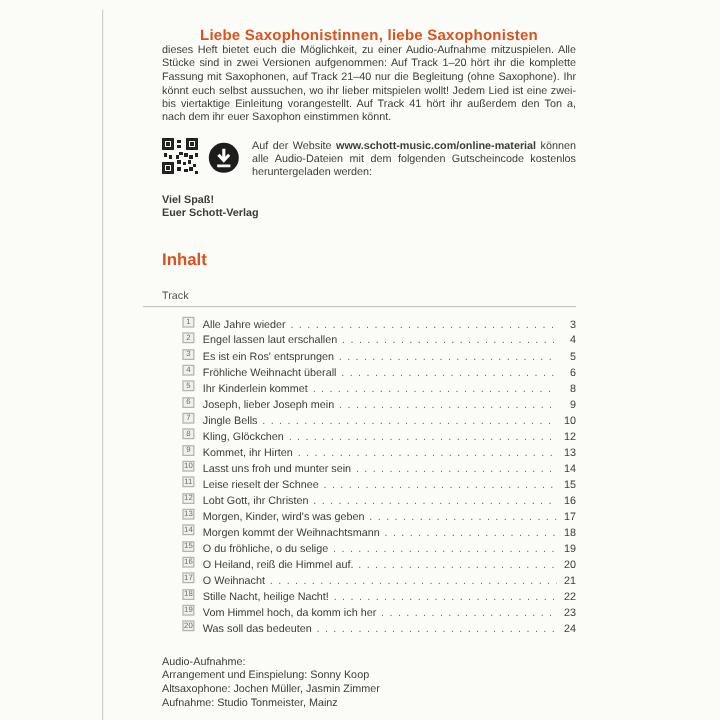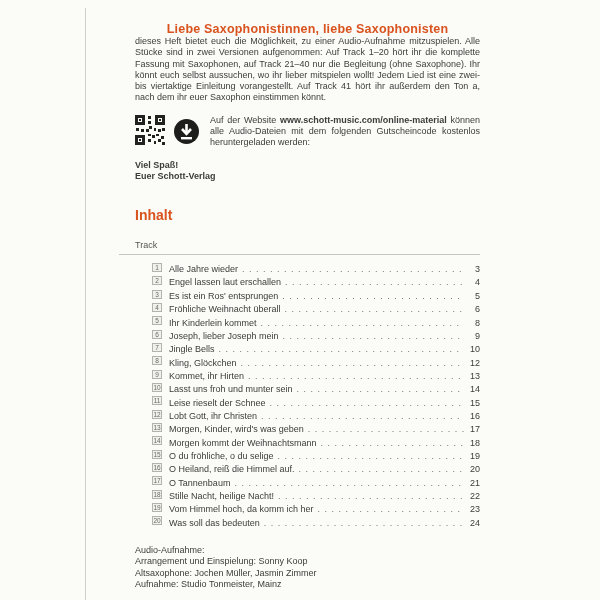--- a/index.html
+++ b/index.html
@@ -208,21 +208,21 @@
         <span class="track-page">19</span>
       </div>
       <div class="track-row">
         <span class="track-num">16</span>
         <span class="track-title">O Heiland, reiß die Himmel auf.</span>
         <span class="leader"></span>
         <span class="track-page">20</span>
       </div>
       <div class="track-row">
         <span class="track-num">17</span>
-        <span class="track-title">O Tannenbaum</span>
+        <span class="track-title">O Weihnacht</span>
         <span class="leader"></span>
         <span class="track-page">21</span>
       </div>
       <div class="track-row">
         <span class="track-num">18</span>
         <span class="track-title">Stille Nacht, heilige Nacht!</span>
         <span class="leader"></span>
         <span class="track-page">22</span>
       </div>
       <div class="track-row">

